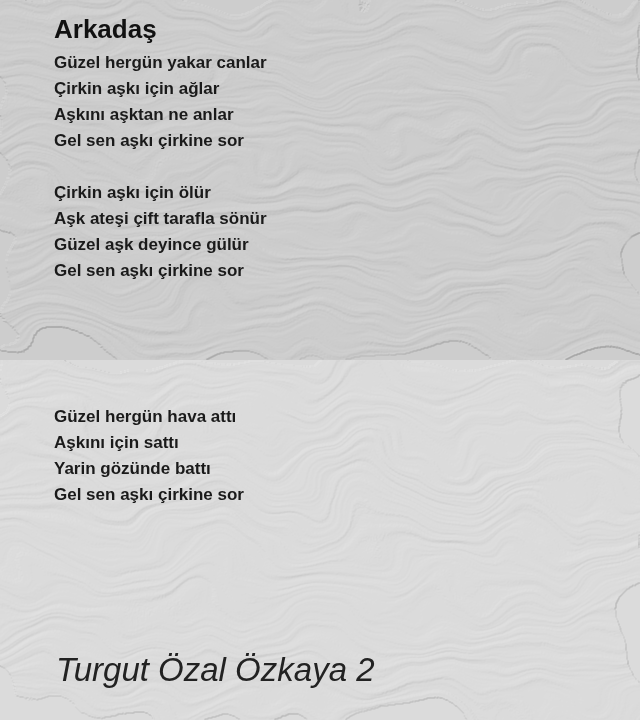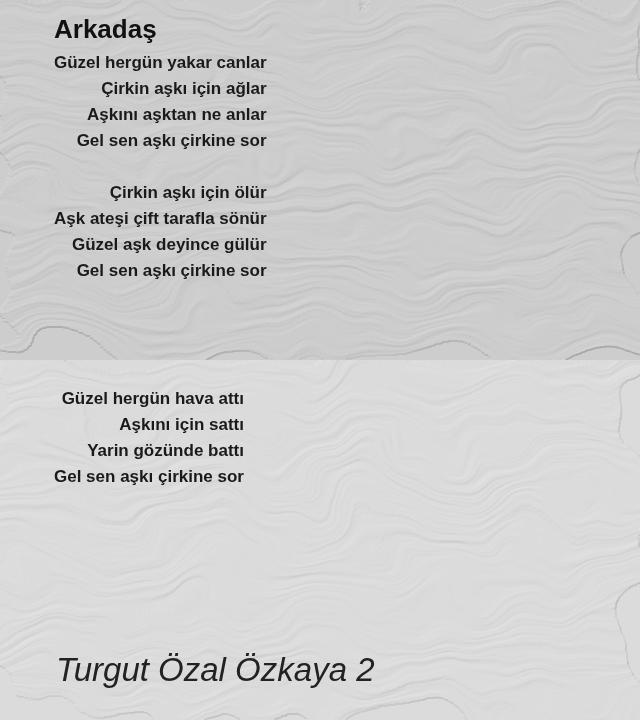--- a/index.html
+++ b/index.html
@@ -23,38 +23,37 @@
     z-index: 0;
   }
   .content {
     position: absolute;
     top: 0;
     left: 0;
     width: 640px;
     height: 720px;
     z-index: 1;
     color: #1a1a1a;
-    text-align: right;
   }
   .poem-title {
     position: absolute;
     left: 54px;
     top: 12px;
     font-size: 26px;
     font-weight: bold;
     line-height: 34px;
     color: #111111;
   }
   .stanza {
     position: absolute;
     left: 54px;
   }
   .stanza-1 { top: 50px; }
   .stanza-2 { top: 180px; }
-  .stanza-3 { top: 386px; }
+  .stanza-3 { top: 404px; }
   .poem-line {
     font-size: 17px;
     font-weight: bold;
     line-height: 26px;
     white-space: nowrap;
     color: #1a1a1a;
   }
   .poem-author {
     position: absolute;
     left: 56px;

